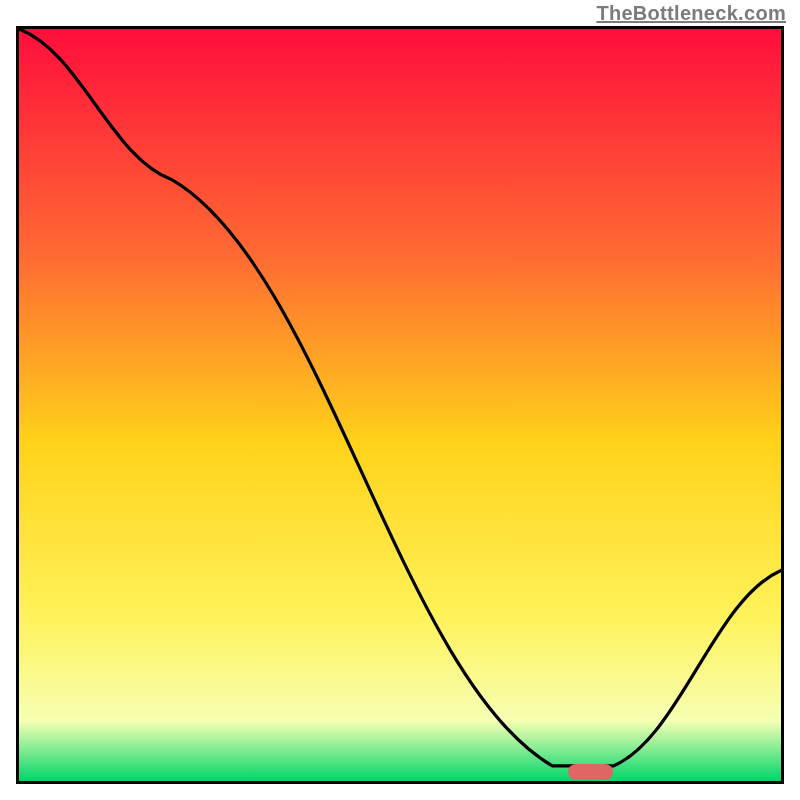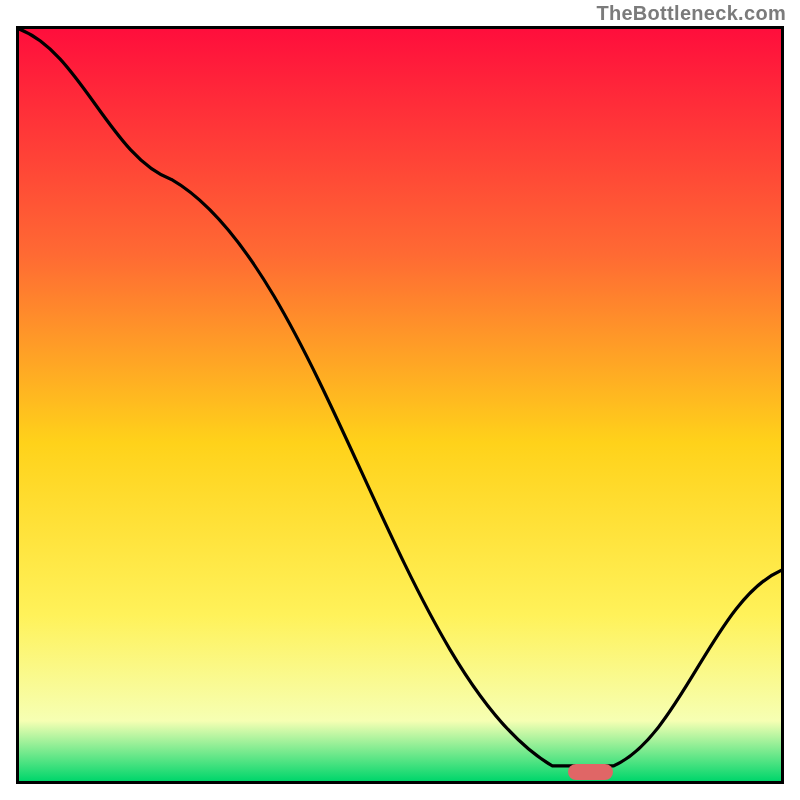--- a/index.html
+++ b/index.html
@@ -12,20 +12,21 @@
     overflow: hidden;
   }
   .attribution {
     position: absolute;
     top: 2px;
     right: 14px;
     font-size: 20px;
     font-weight: 600;
     color: #7b7b7b;
     letter-spacing: 0.3px;
+    text-decoration: underline;
   }
   .frame {
     position: absolute;
     left: 16px;
     top: 26px;
     width: 768px;
     height: 758px;
     box-sizing: border-box;
     border: 3px solid #000;
   }

